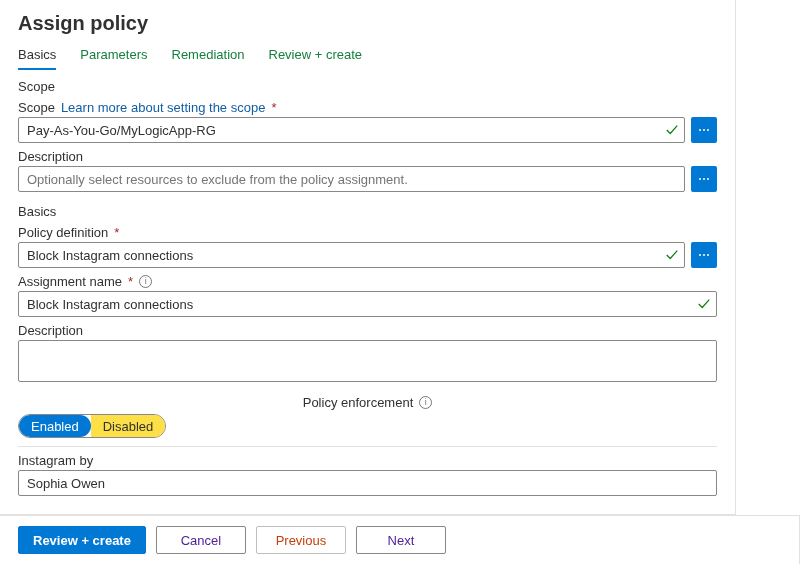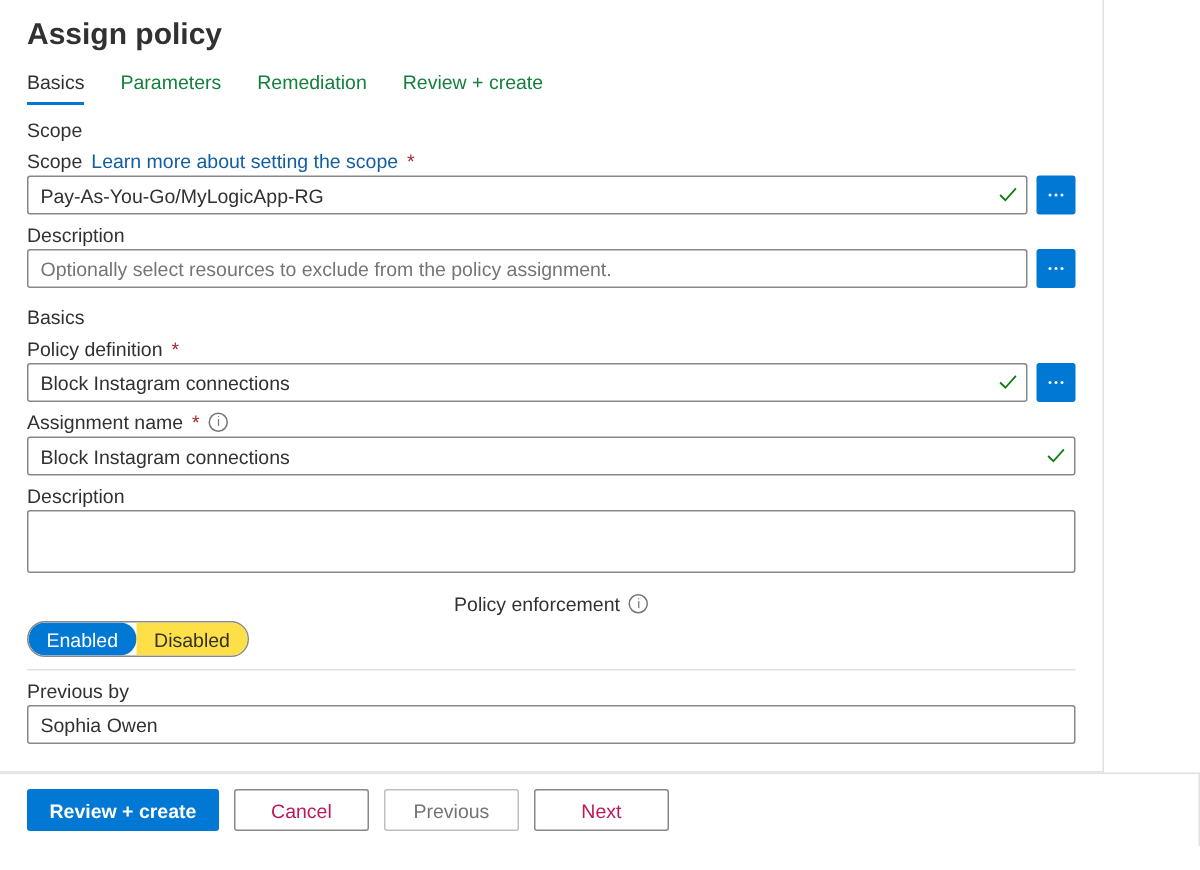--- a/index.html
+++ b/index.html
@@ -181,26 +181,26 @@
     cursor: pointer;
   }
   .btn.primary {
     background: #0078d4;
     color: #fff;
     border: 1px solid #0078d4;
     font-weight: 600;
   }
   .btn.secondary {
     background: #fff;
-    color: #be185d;
+    color: #4c1d95;
     border: 1px solid #8a8886;
     min-width: 90px;
   }
   .btn.secondary.disabled {
-    color: #737373;
+    color: #c2410c;
     border-color: #bfbfbf;
     background: #fff;
     cursor: default;
   }
 </style>
 </head>
 <body>
 
 <div class="panel">
 
@@ -300,21 +300,21 @@
     <span class="info-icon">i</span>
   </div>
   <div class="toggle-group">
     <div class="toggle-opt selected">Enabled</div>
     <div class="toggle-opt">Disabled</div>
   </div>
 
   <hr class="divider">
 
   <div class="label-row">
-    <span>Previous by</span>
+    <span>Instagram by</span>
   </div>
   <div class="field-row">
     <div class="input-wrap">
       <input class="text-input" type="text" value="Sophia Owen" style="">
     </div>
   </div>
 
 </div>
 
 <div class="footer">

